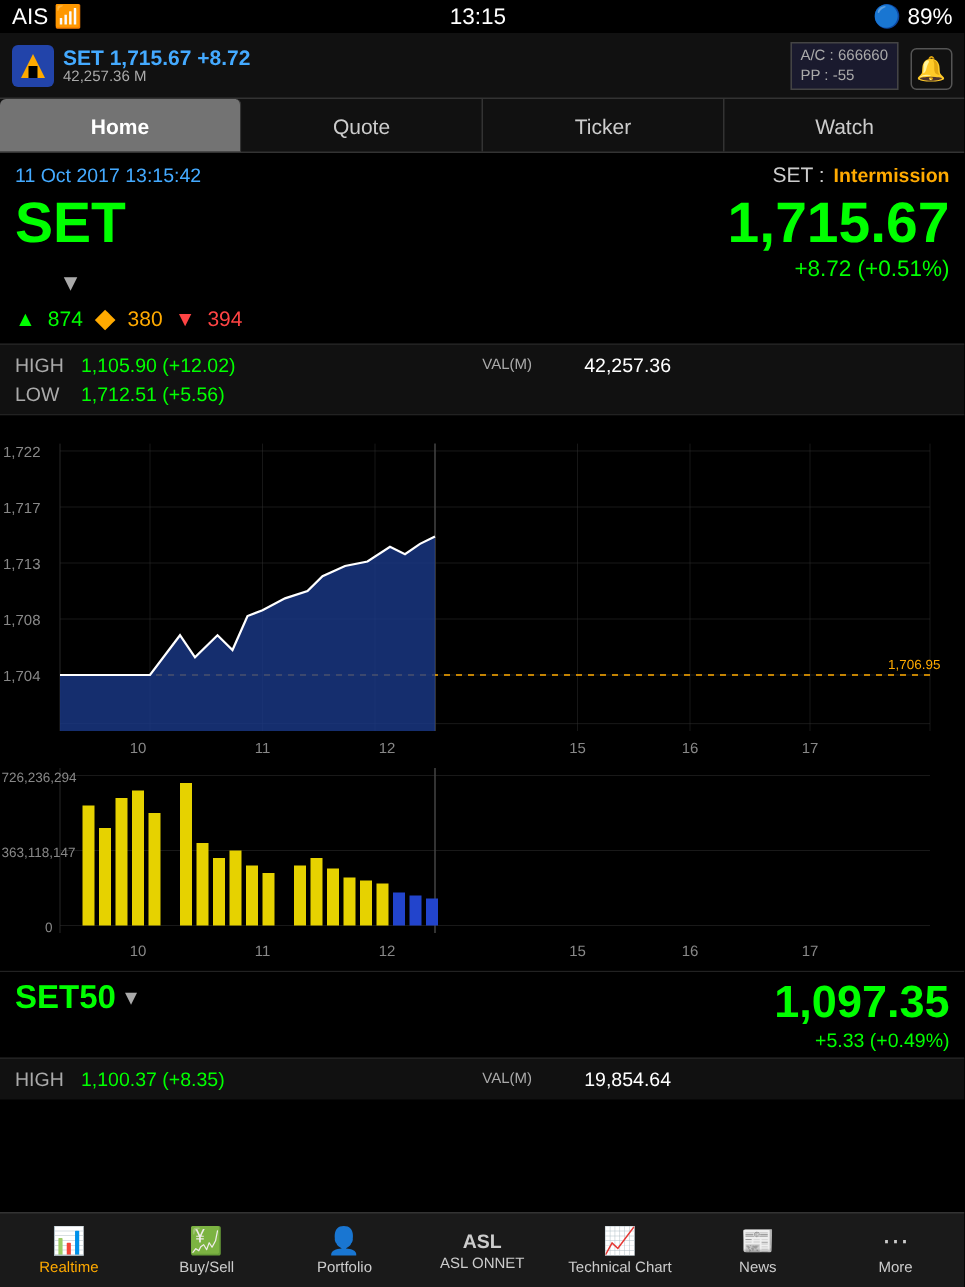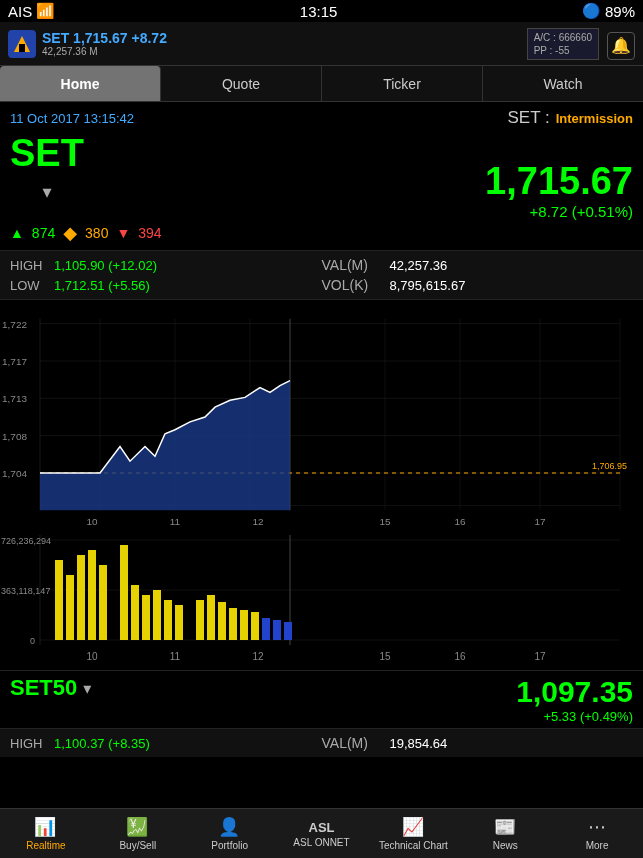--- a/index.html
+++ b/index.html
@@ -95,37 +95,37 @@
 
     
     #datetime-row {
       display: flex;
       justify-content: space-between;
       align-items: center;
       padding: 6px 10px 4px 10px;
     }
     #datetime-text { color: #4af; font-size: 13px; }
     #market-status-row { display: flex; align-items: center; gap: 6px; }
-    #market-label { color: #ccc; font-size: 17px; }
+    #market-label { color: #ccc; font-size: 14px; }
     #market-status { color: #fa0; font-size: 13px; font-weight: bold; }
 
     
     #index-row {
       display: flex;
       justify-content: space-between;
       align-items: flex-start;
       padding: 0 10px 0 10px;
     }
     #index-name-large {
       display: flex; align-items: center; gap: 6px; flex-direction: column;
     }
     #index-name-text { color: #0f0; font-size: 38px; font-weight: bold; }
     #dropdown-arrow { color: #aaa; font-size: 18px; cursor: pointer; }
     #index-price-block { text-align: right; }
-    #index-price { color: #0f0; font-size: 38px; font-weight: bold; margin-top: 28px; }
+    #index-price { color: #0f0; font-size: 38px; font-weight: bold; }
     #index-change { color: #0f0; font-size: 15px; }
 
     
     #adv-dec-row {
       display: flex; align-items: center; gap: 8px;
       padding: 2px 10px 6px 10px;
     }
     .up-arrow { color: #0f0; font-size: 14px; }
     .down-arrow { color: #f44; font-size: 14px; }
     .adv-val { color: #0f0; font-size: 14px; }
@@ -138,21 +138,21 @@
       grid-template-columns: 1fr 1fr;
       background: #111;
       border-top: 1px solid #222;
       border-bottom: 1px solid #222;
       padding: 6px 10px;
       gap: 4px 0;
     }
     .hl-row { display: flex; gap: 8px; align-items: center; }
     .hl-label { color: #aaa; font-size: 13px; width: 36px; }
     .hl-value { color: #0f0; font-size: 13px; }
-    .val-label { color: #aaa; font-size: 14px; width: 60px; }
+    .val-label { color: #aaa; font-size: 10px; width: 60px; }
     .val-value { color: #fff; font-size: 13px; }
 
     
     #chart-area {
       background: #000;
       padding: 4px 0 0 0;
       height: 230px;
       position: relative;
     }
     #price-chart {
@@ -304,24 +304,20 @@
     <span class="hl-label">HIGH</span>
     <span class="hl-value">1,105.90 (+12.02)</span>
   </div>
   <div class="hl-row">
     <span class="val-label">VAL(M)</span>
     <span class="val-value">42,257.36</span>
   </div>
   <div class="hl-row">
     <span class="hl-label">LOW</span>
     <span class="hl-value">1,712.51 (+5.56)</span>
-  </div>
-  <div class="hl-row">
-    <span class="val-label">VOL(K)</span>
-    <span class="val-value">8,795,615.67</span>
   </div>
 </div>
 
 <div id="chart-area">
   <svg id="price-chart" viewBox="0 0 643 230" preserveAspectRatio="none">
 
     <rect width="643" height="230" fill="#000"></rect>
 
     <line x1="40" y1="20" x2="620" y2="20" stroke="#222" stroke-width="0.5"></line>
     <line x1="40" y1="58" x2="620" y2="58" stroke="#222" stroke-width="0.5"></line>

